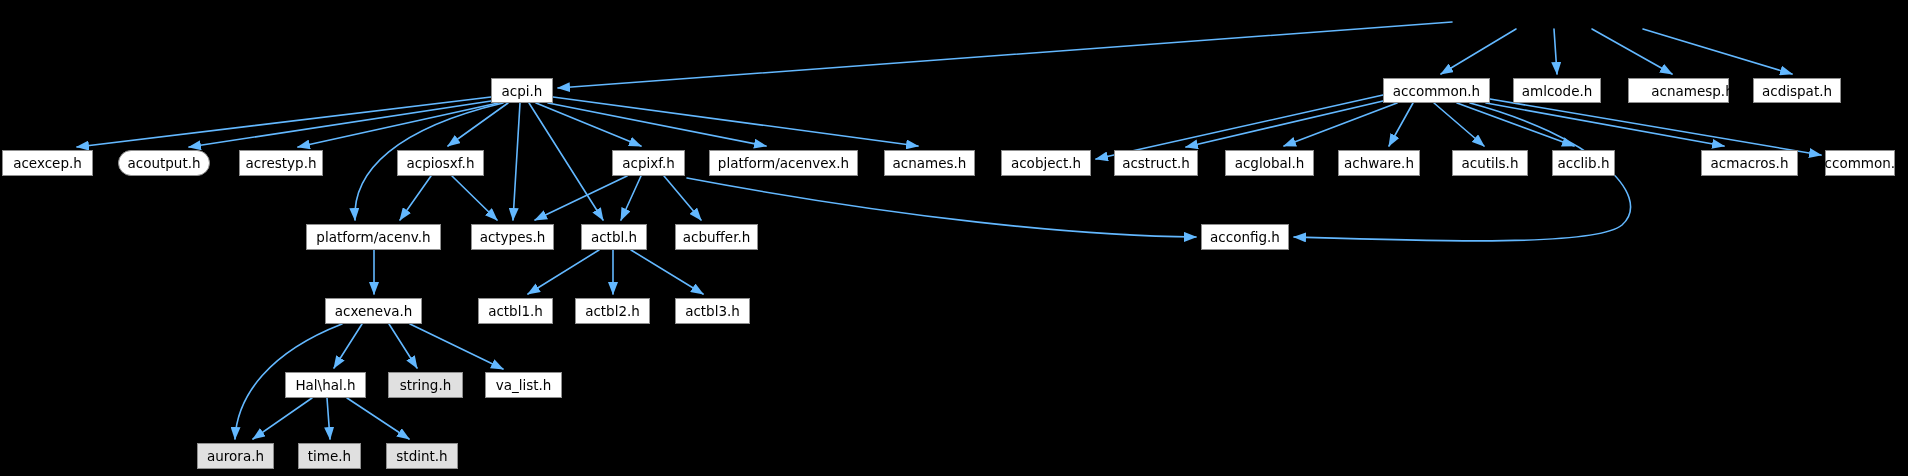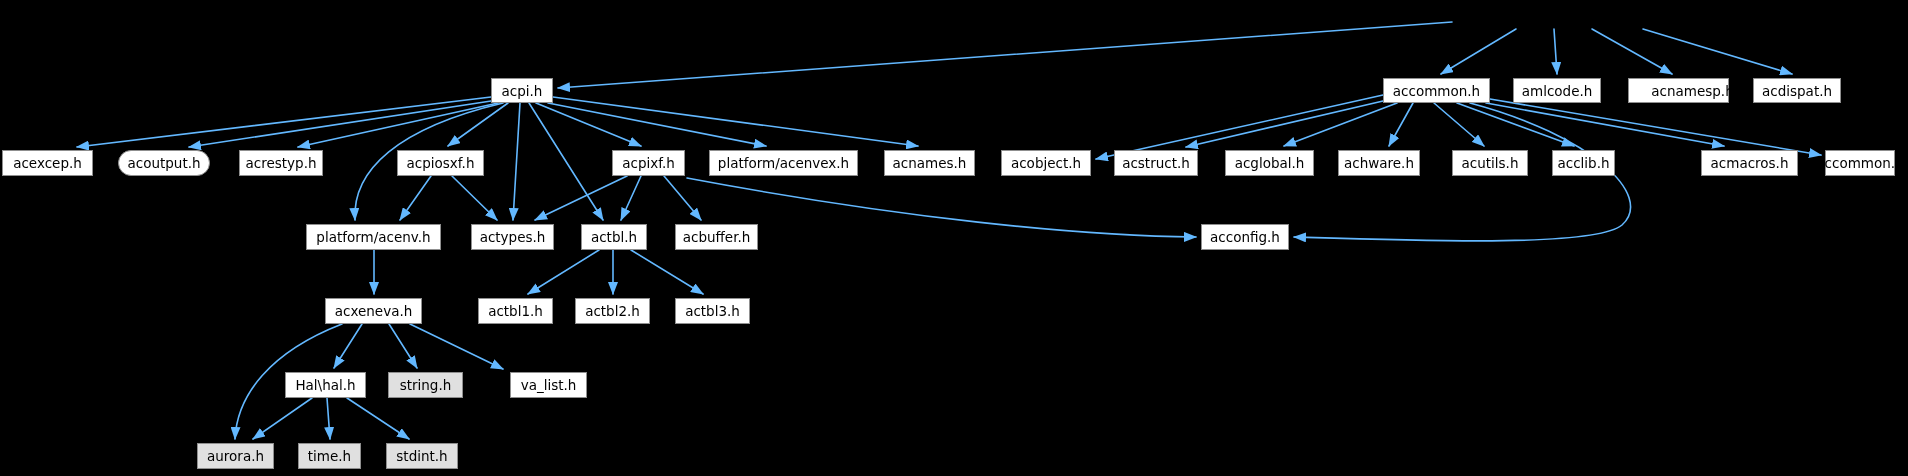--- a/index.html
+++ b/index.html
@@ -190,21 +190,21 @@
     </div>
     <div class="node file" style="left: 675px; top: 298px; width: 75px; height: 26px;">
       <span>actbl3.h</span>
     </div>
     <div class="node file" style="left: 285px; top: 372px; width: 81px; height: 26px;">
       <span>Hal\hal.h</span>
     </div>
     <div class="node leaf" style="left: 388px; top: 372px; width: 75px; height: 26px;">
       <span>string.h</span>
     </div>
-    <div class="node file" style="left: 510px; top: 372px; width: 77px; height: 26px;">
+    <div class="node file" style="left: 485px; top: 372px; width: 77px; height: 26px;">
       <span>va_list.h</span>
     </div>
     <div class="node leaf" style="left: 197px; top: 443px; width: 77px; height: 26px;">
       <span>aurora.h</span>
     </div>
     <div class="node leaf" style="left: 298px; top: 443px; width: 63px; height: 26px;">
       <span>time.h</span>
     </div>
     <div class="node leaf" style="left: 386px; top: 443px; width: 72px; height: 26px;">
       <span>stdint.h</span>

